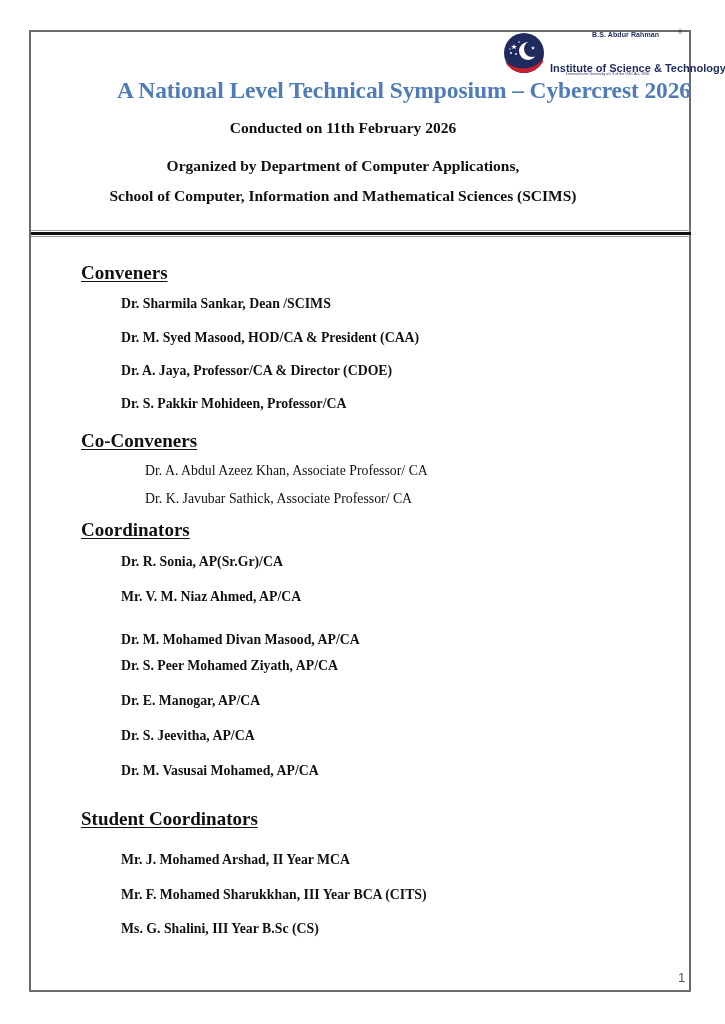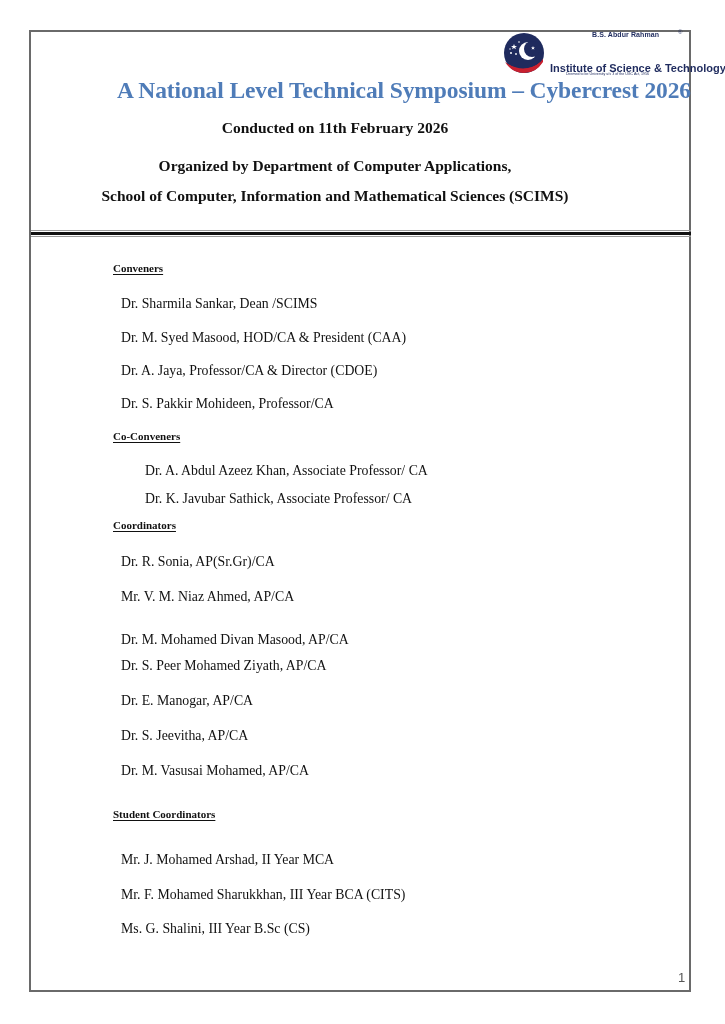--- a/index.html
+++ b/index.html
@@ -96,21 +96,21 @@
       text-align: center;
       font-size: 23.5px;
       font-weight: bold;
       color: #4f7cb8;
       white-space: nowrap;
       letter-spacing: -0.1px;
       padding-left: 44px;
     }
     .subline {
       position: absolute;
-      left: 17px;
+      left: 25px;
       width: 636px;
       text-align: center;
       font-weight: bold;
       font-size: 15.5px;
       color: #111111;
       white-space: nowrap;
     }
     .conducted { top: 119px; }
     .organized { top: 157px; text-align: center; }
     .school { top: 187px; }
@@ -134,35 +134,34 @@
       position: absolute;
       left: 31px;
       width: 660px;
       top: 236px;
       height: 1px;
       background: #9a9a9a;
     }
     .section-heading {
       position: absolute;
       left: 81px;
-      font-size: 11px;
+      font-size: 19px;
       font-weight: bold;
       text-decoration: underline;
       text-underline-offset: 2px;
       color: #111111;
       white-space: nowrap;
-      margin-left: 32px;
     }
     .entry {
       position: absolute;
       font-size: 13.8px;
       color: #111111;
       white-space: nowrap;
     }
-    .indent-a { left: 121px; }
+    .indent-a { left: 121px; font-weight: bold; }
     .indent-b { left: 145px; text-align: right; }
     .page-number {
       position: absolute;
       left: 678px;
       top: 970px;
       font-family: "Liberation Sans", "DejaVu Sans", sans-serif;
       font-size: 13px;
       color: #555555;
     }
   </style>

